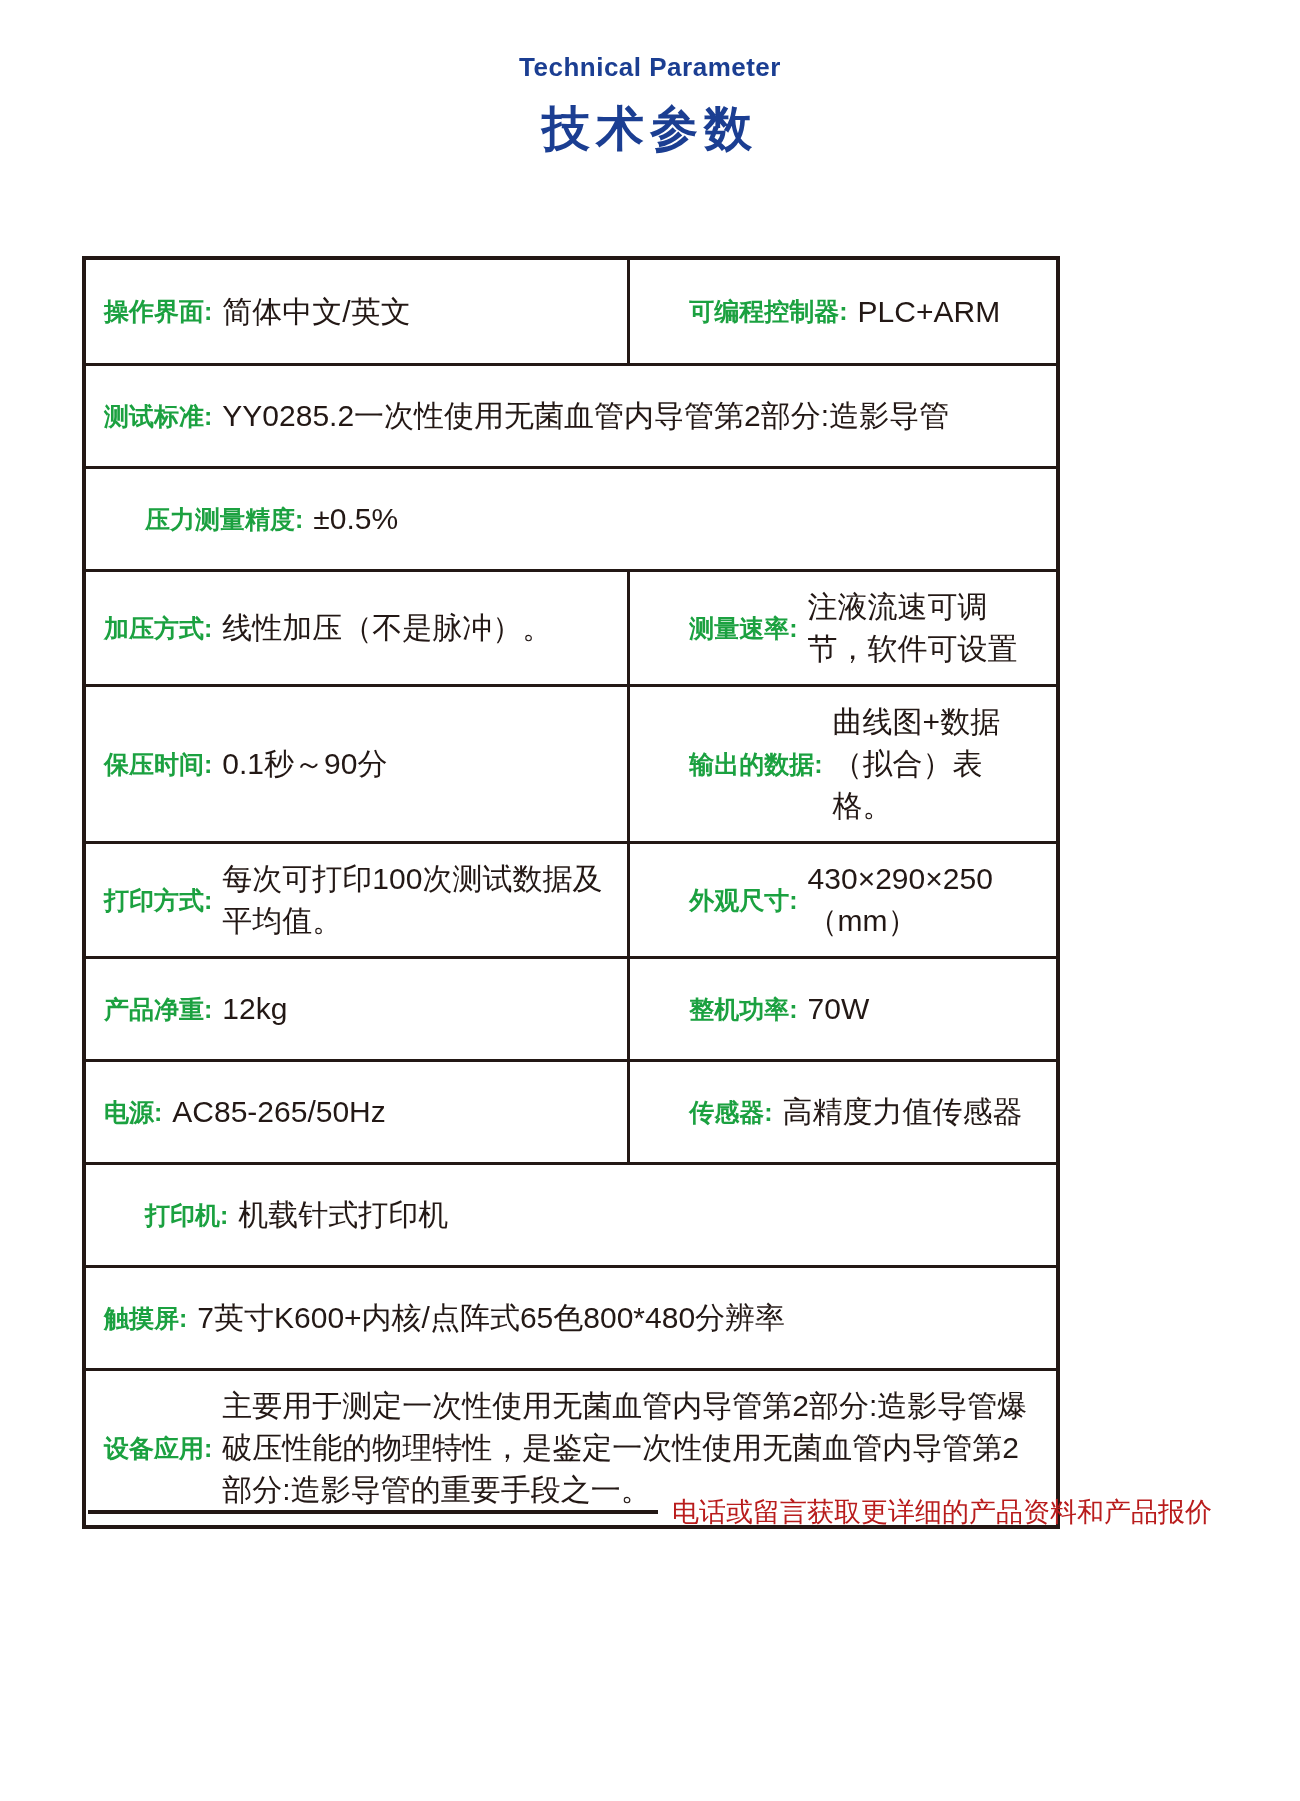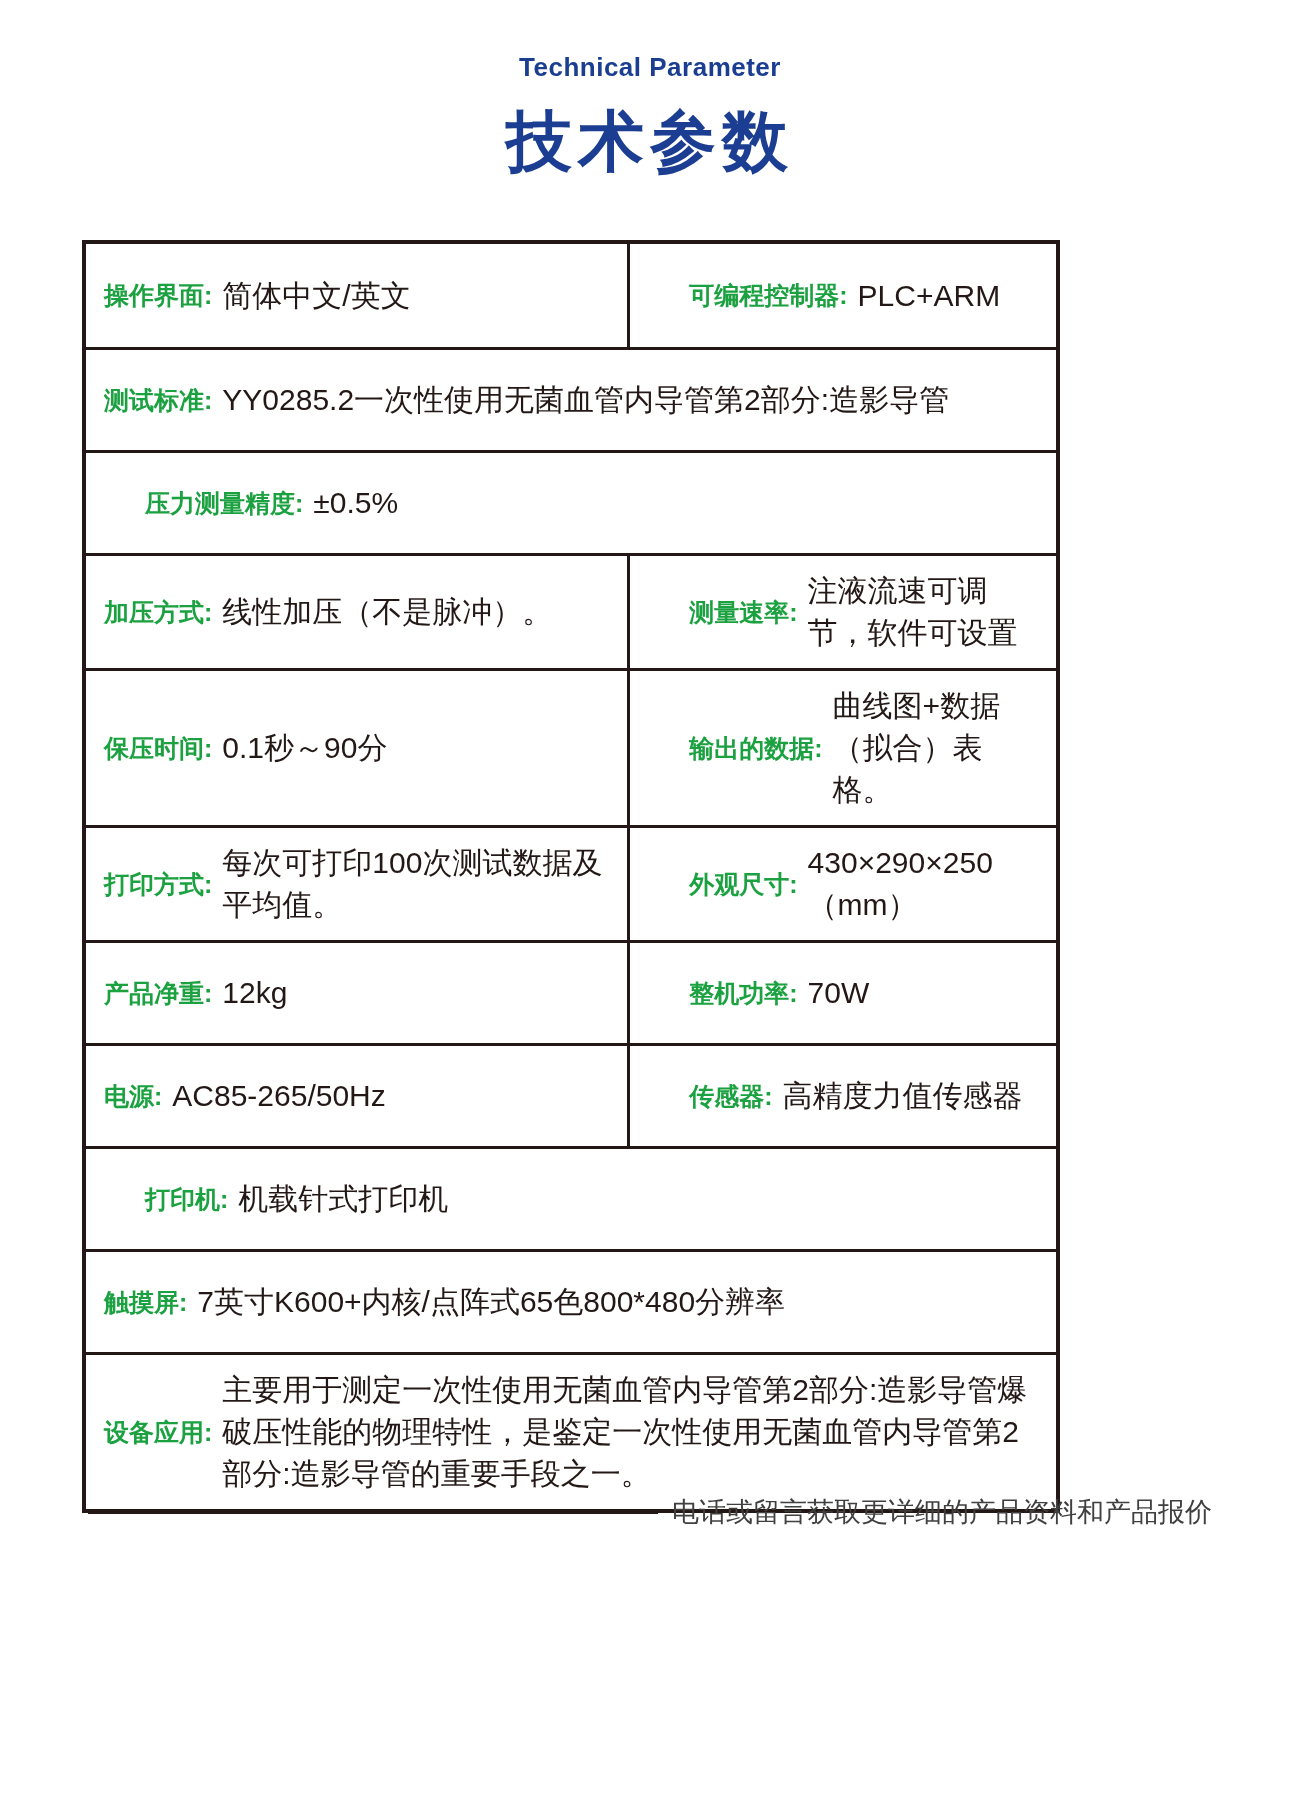--- a/index.html
+++ b/index.html
@@ -19,30 +19,30 @@
     text-align: center;
     padding-top: 52px;
   }
   .subtitle {
     font-size: 26px;
     font-weight: bold;
     color: #1b3e92;
     letter-spacing: 0.5px;
   }
   .title {
-    font-size: 66px;
+    font-size: 48px;
     font-weight: bold;
     color: #1b3e92;
     margin-top: 14px;
     letter-spacing: 6px;
   }
   .spec-table {
     position: absolute;
     left: 82px;
-    top: 240px;
+    top: 256px;
     width: 978px;
     border: 4px solid #231815;
     box-sizing: border-box;
     background: #ffffff;
   }
   .row {
     display: flex;
     min-height: 103px;
     border-top: 3px solid #231815;
     box-sizing: border-box;
@@ -90,21 +90,21 @@
     align-items: center;
   }
   .footer-rule {
     width: 570px;
     height: 4px;
     background: #231815;
     flex-shrink: 0;
   }
   .footer-text {
     font-size: 27px;
-    color: #404040;
+    color: #b91c1c;
     margin-left: 14px;
     white-space: nowrap;
   }
 </style>
 </head>
 <body>
 
 <div class="header">
   <div class="subtitle">Technical Parameter</div>
   <div class="title">技术参数</div>

